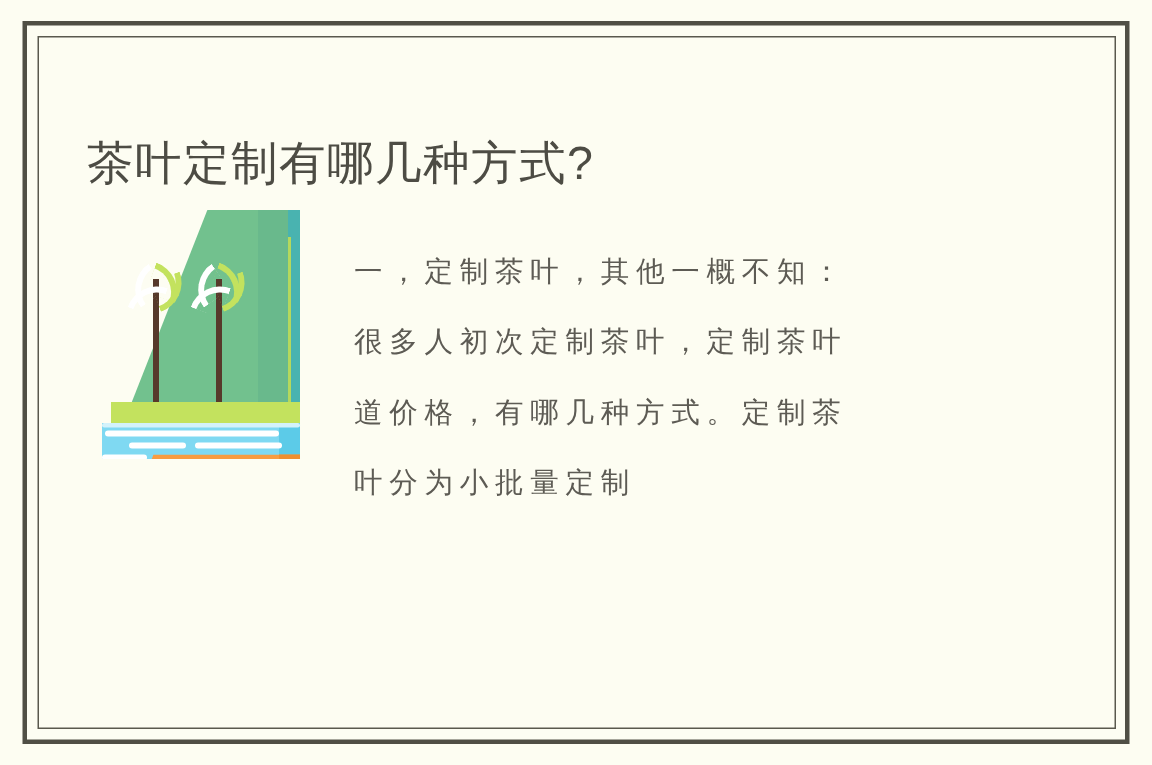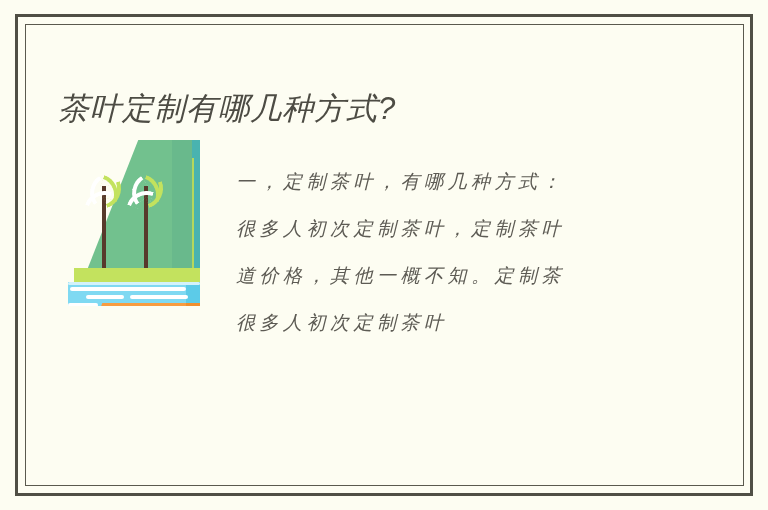--- a/index.html
+++ b/index.html
@@ -15,21 +15,20 @@
     overflow: hidden;
   }
 
   
   .page {
     position: absolute;
     left: 0; top: 0;
     width: 768px;
     height: 510px;
     background: #fdfdf2;
-    font-style: italic;
   }
   .frame-outer {
     position: absolute;
     left: 15px;  top: 14px;
     width: 738px; height: 482px;
     border: 3px solid #504f45;
     box-sizing: border-box;
   }
   .frame-inner {
     position: absolute;
@@ -222,20 +221,20 @@
       <div class="il-layer sand"></div>
       <div class="il-layer sand-dark"></div>
 
       <div class="wave wave1"></div>
       <div class="wave wave2"></div>
       <div class="wave wave3"></div>
       <div class="wave wave4"></div>
     </div>
 
     <div class="body-text">
-      <p>一，定制茶叶，有哪几种方式：</p>
+      <p>一，定制茶叶，其他一概不知：</p>
       <p>很多人初次定制茶叶，定制茶叶</p>
-      <p>道价格，其他一概不知。定制茶</p>
-      <p>很多人初次定制茶叶</p>
+      <p>道价格，有哪几种方式。定制茶</p>
+      <p>叶分为小批量定制</p>
     </div>
 
   </div>
 </div>
 
 </body></html>

